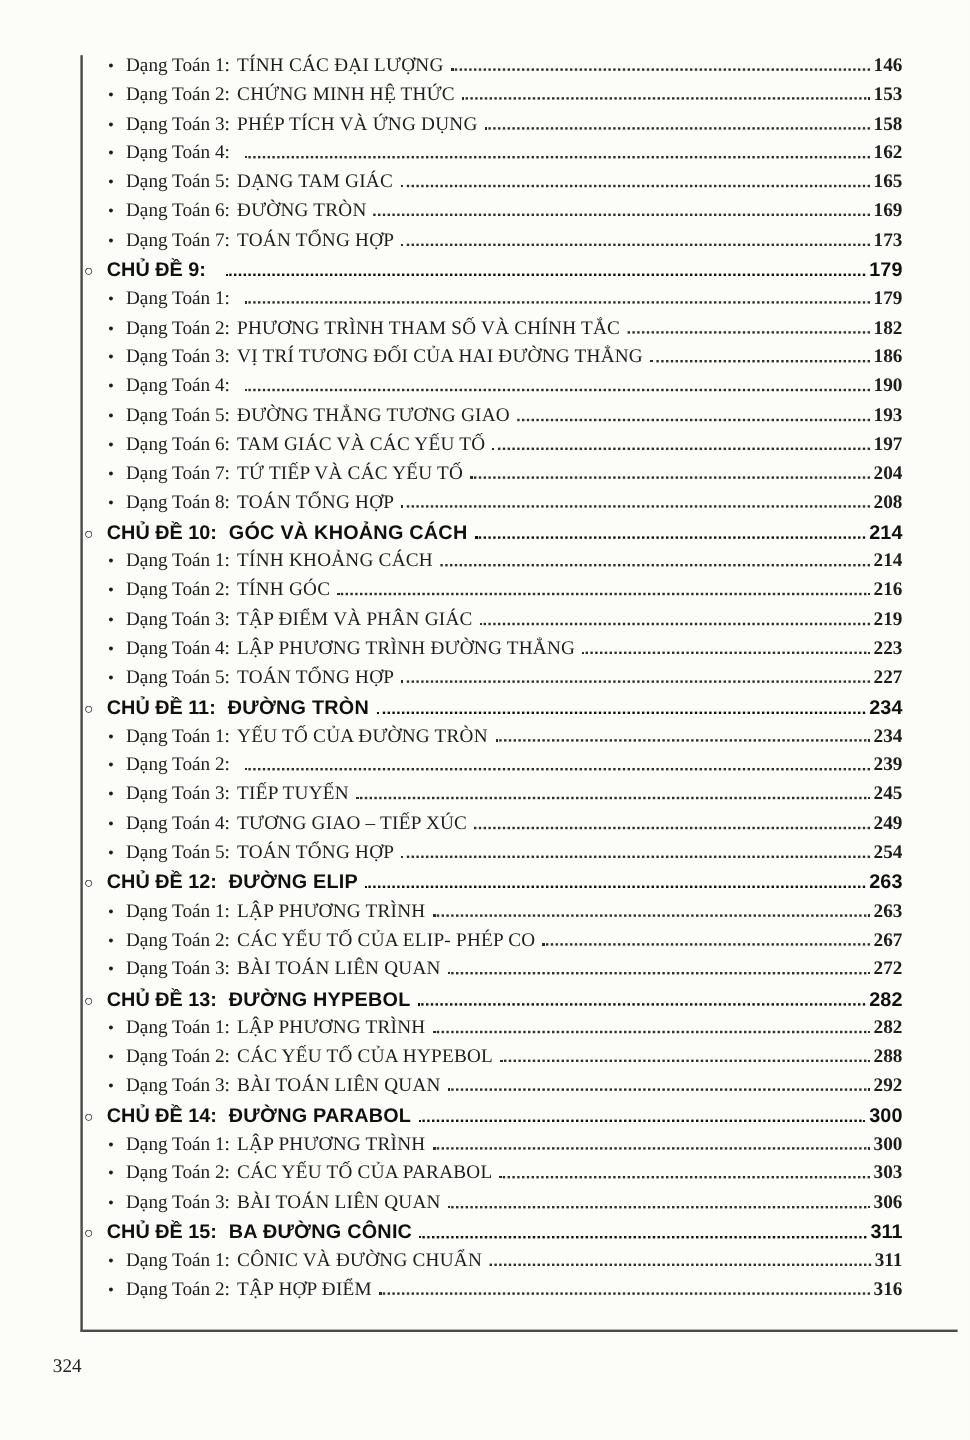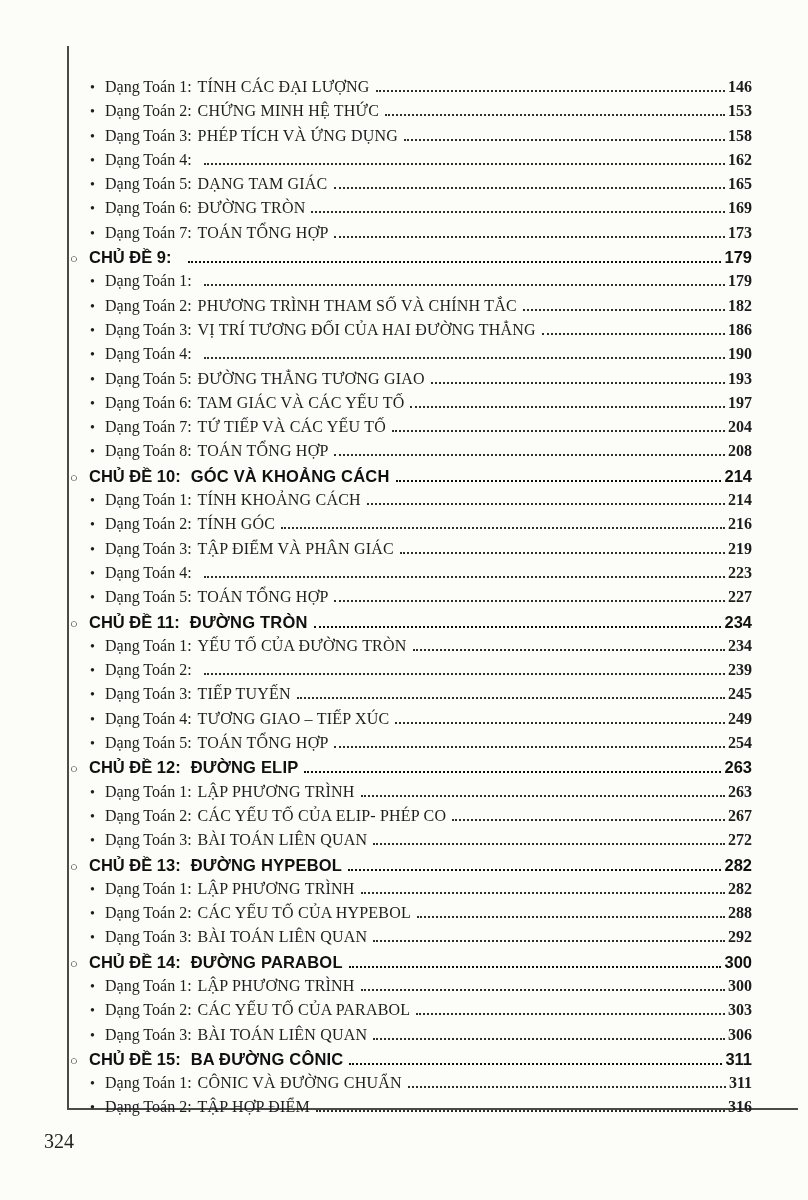--- a/index.html
+++ b/index.html
@@ -59,38 +59,38 @@
   }
   .marker {
     flex: none;
     width: 15px;
     font-size: 14px;
   }
   .row.chapter .marker {
     width: 19px;
     font-size: 13px;
   }
-  .label { flex: none; margin-right: 6px; white-space: pre; margin-top: 32px; }
+  .label { flex: none; margin-right: 6px; white-space: pre; }
   .row.chapter .label { margin-right: 10px; }
   .title { flex: none; white-space: pre; letter-spacing: 0.2px; }
   .leader {
     flex: 1 1 auto;
     min-width: 12px;
     height: 0;
     margin: 0 3px 0 6px;
     border-bottom: 2px dotted #2d2d2d;
   }
   .row.chapter .leader { border-bottom: 2.6px dotted #0e0e0e; }
   .pagenum { flex: none; font-weight: bold; }
   .footer-pagenum {
     position: absolute;
     left: 44px;
     top: 1130px;
     font-family: "Liberation Serif", serif;
-    font-size: 20px;
+    font-size: 16px;
     color: #222;
   }
 </style>
 </head>
 <body>
 
 <div class="page">
   <div class="frame-v"></div>
   <div class="frame-h"></div>
 
@@ -227,20 +227,21 @@
       <div class="row item">
         <span class="marker">•</span>
         <span class="label">Dạng Toán 3:</span>
         <span class="title">TẬP ĐIỂM VÀ PHÂN GIÁC</span>
         <span class="leader"></span>
         <span class="pagenum">219</span>
       </div>
       <div class="row item">
         <span class="marker">•</span>
         <span class="label">Dạng Toán 4:</span>
+        <span class="title">LẬP PHƯƠNG TRÌNH ĐƯỜNG THẲNG</span>
         <span class="leader"></span>
         <span class="pagenum">223</span>
       </div>
       <div class="row item">
         <span class="marker">•</span>
         <span class="label">Dạng Toán 5:</span>
         <span class="title">TOÁN TỔNG HỢP</span>
         <span class="leader"></span>
         <span class="pagenum">227</span>
       </div>

